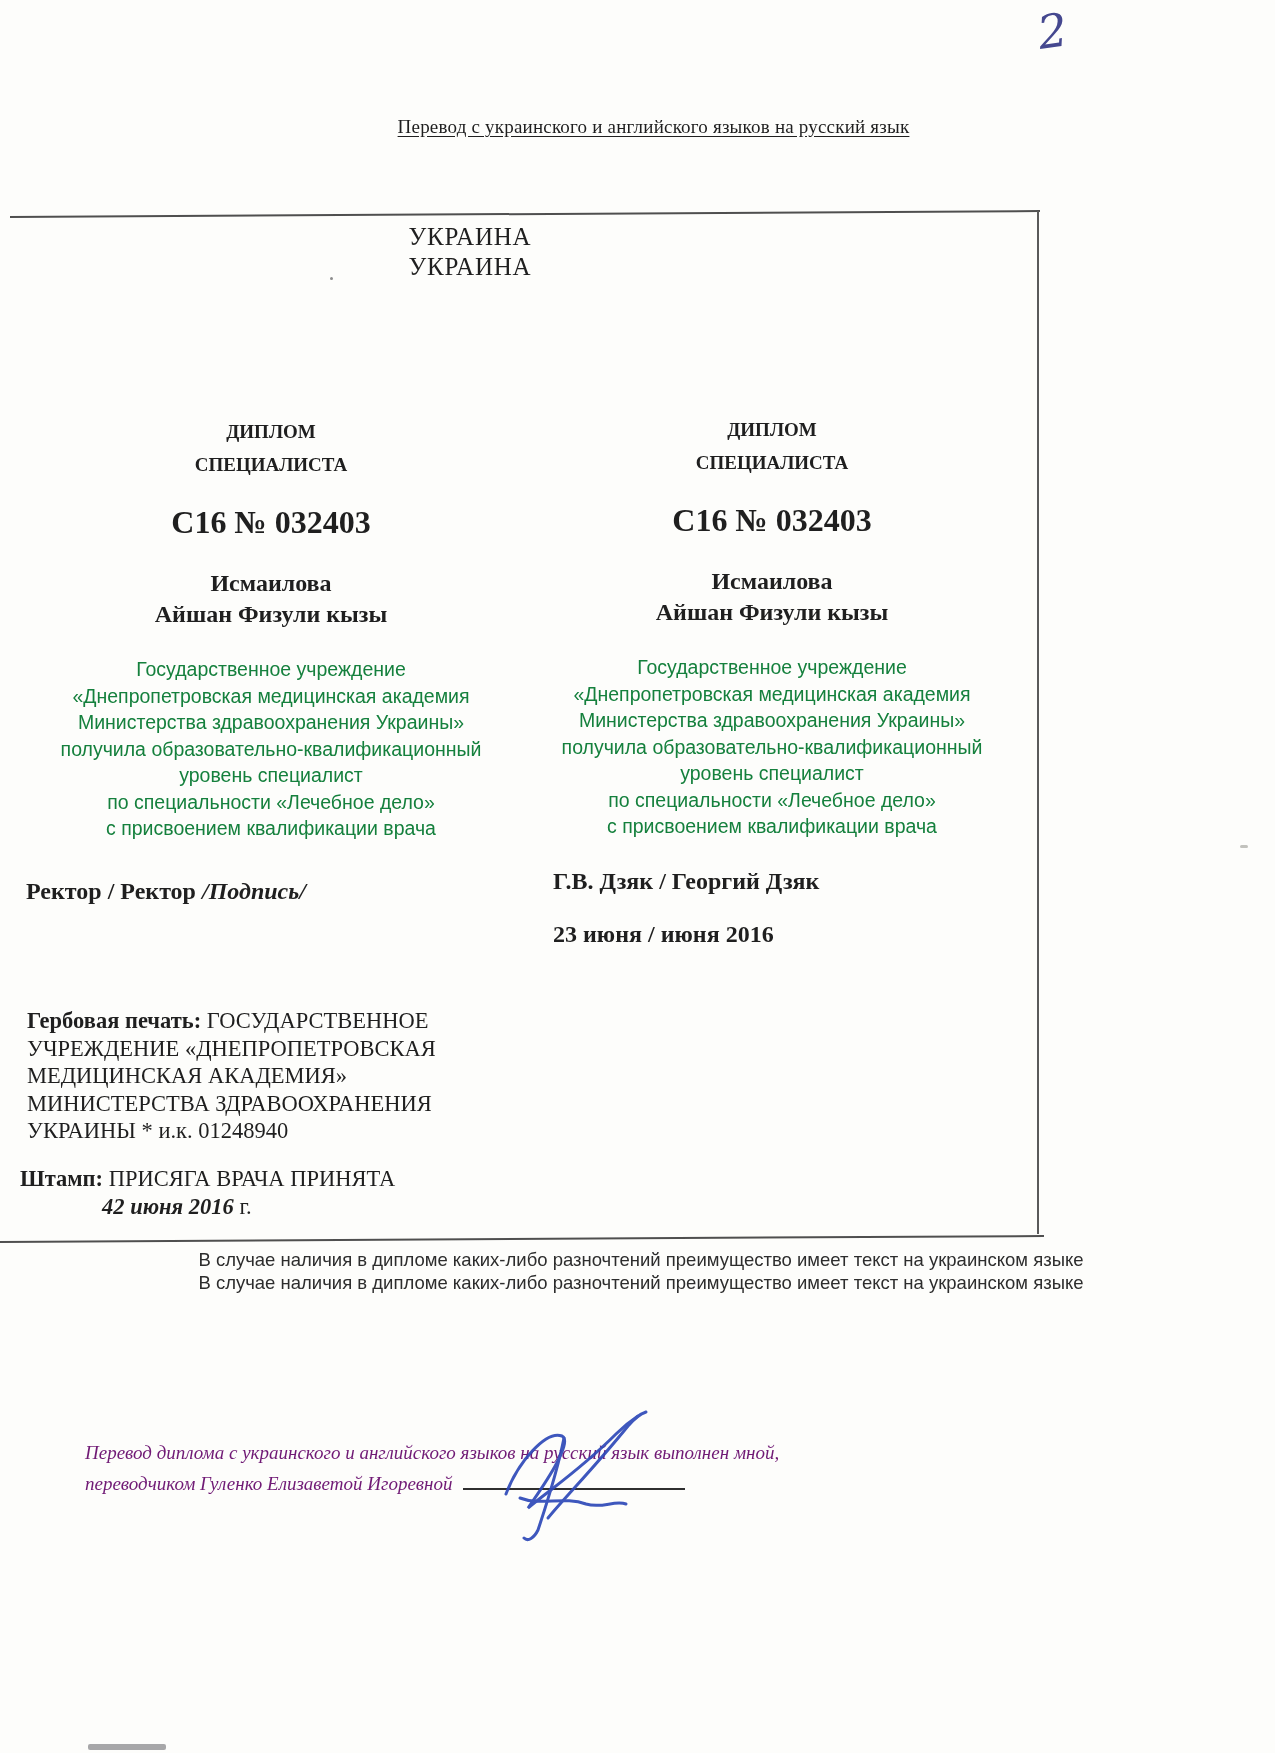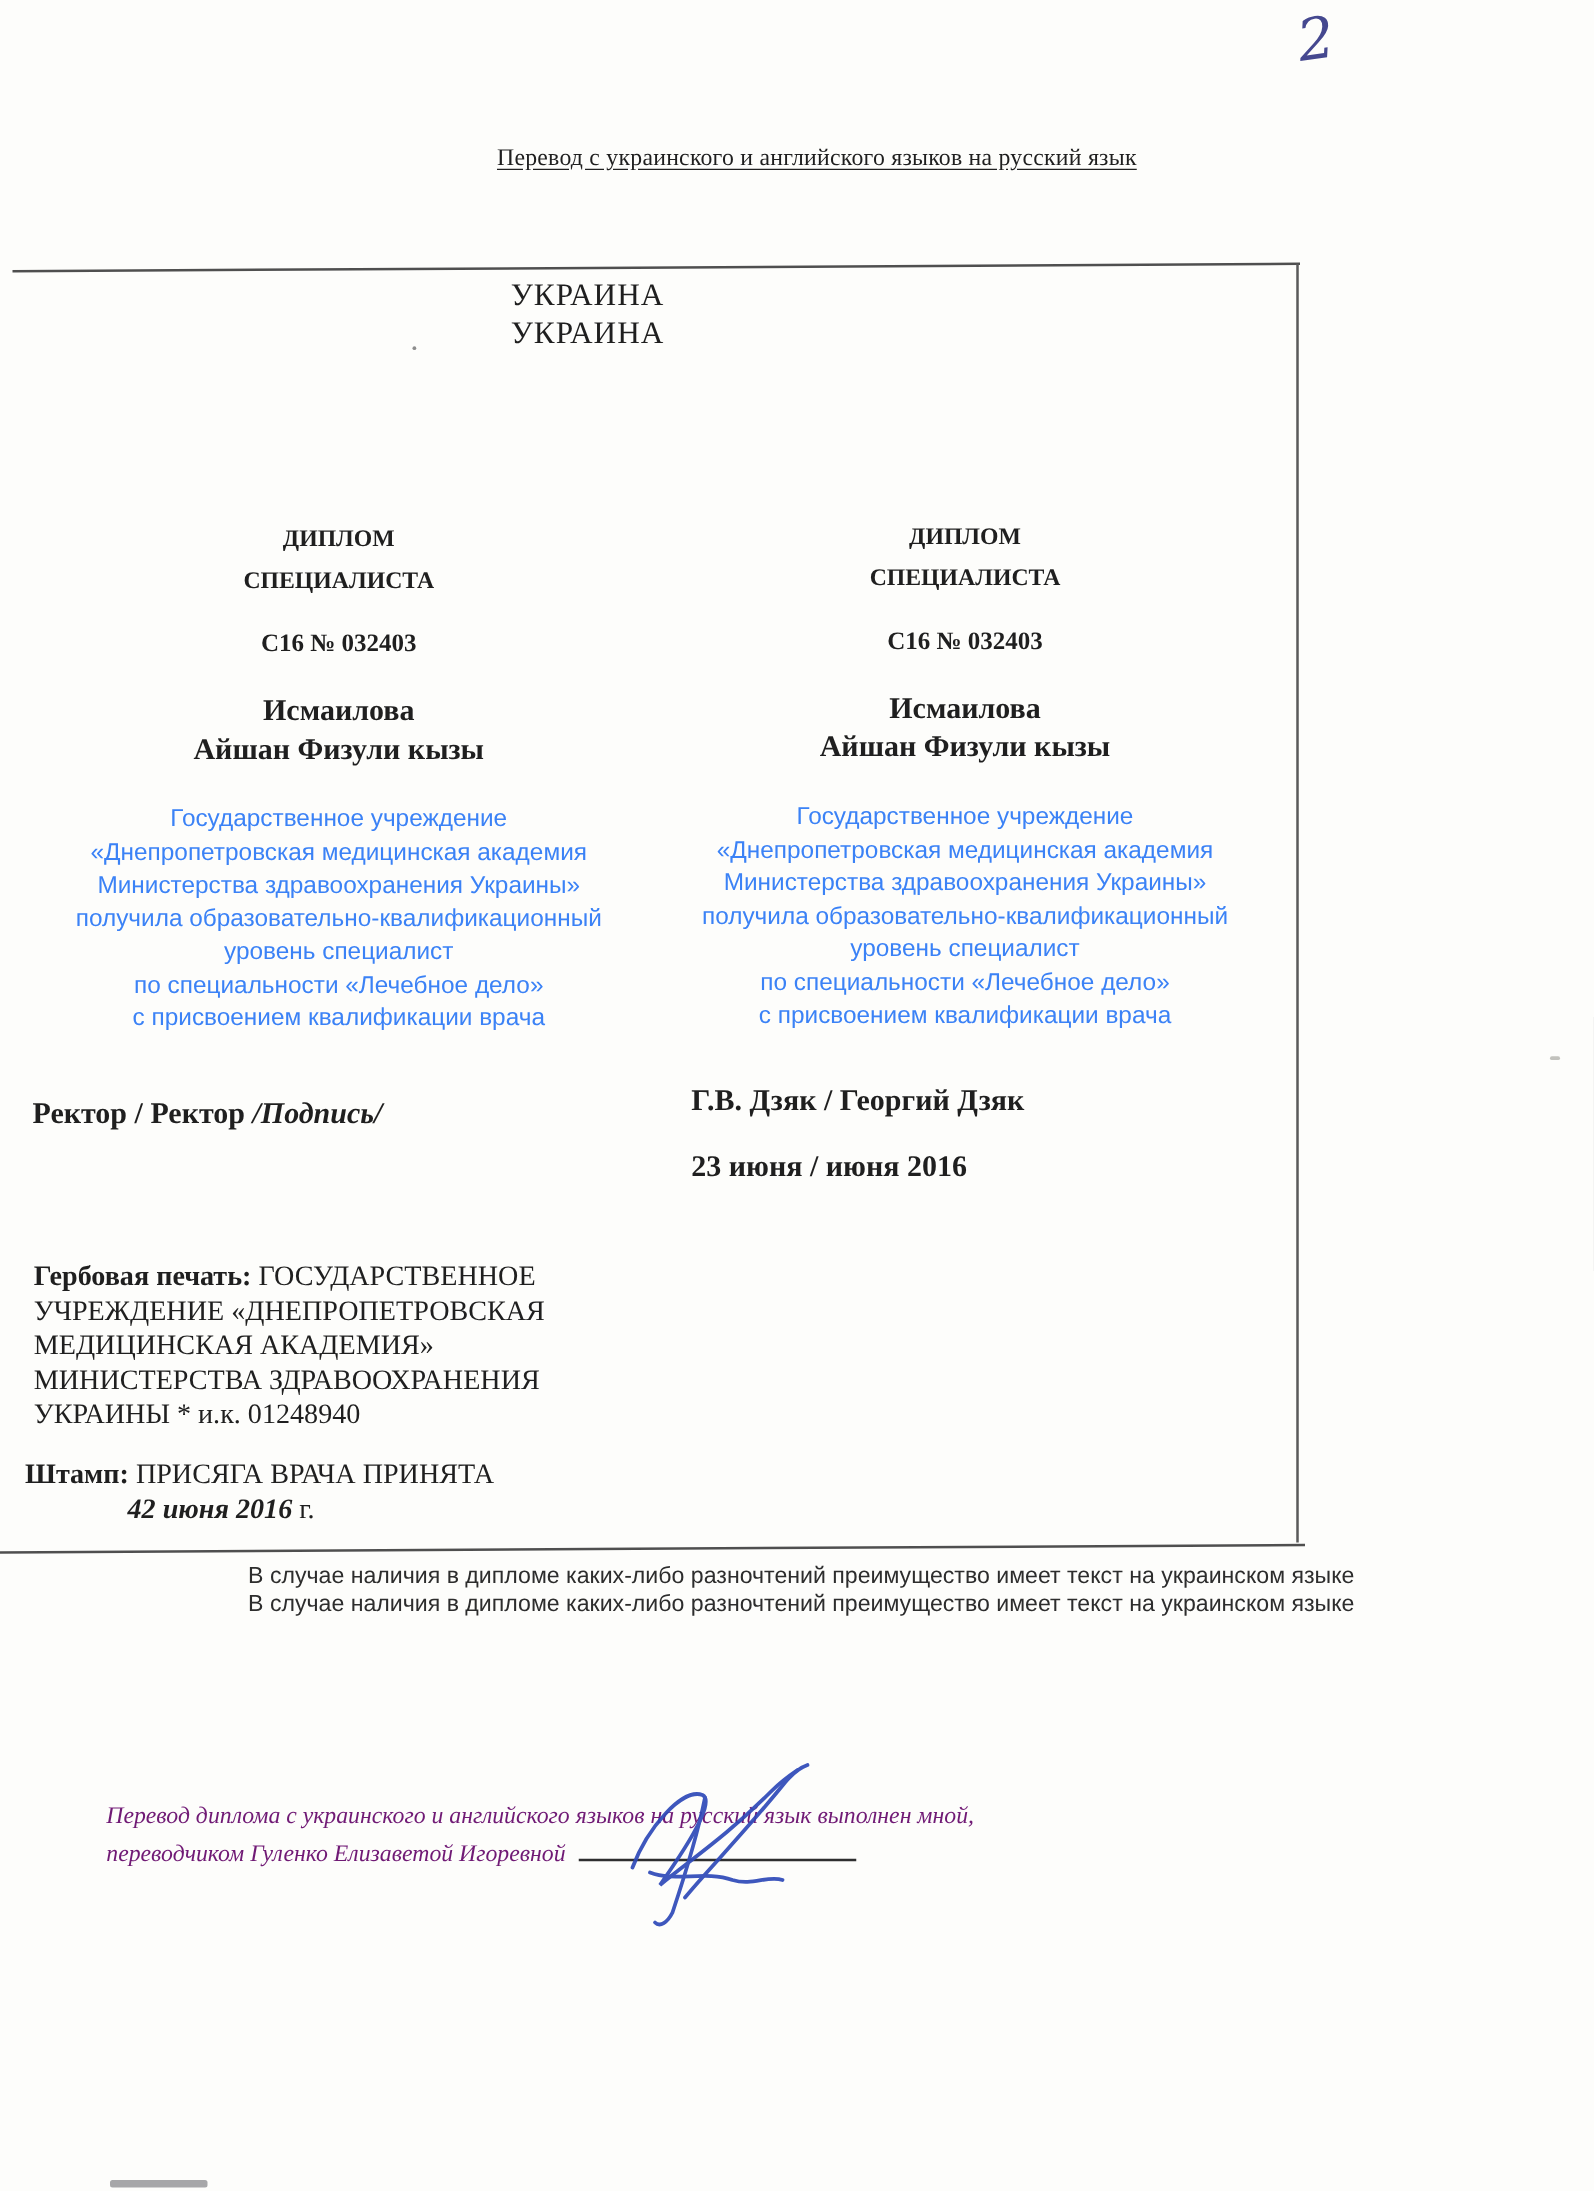--- a/index.html
+++ b/index.html
@@ -35,24 +35,24 @@
     border-top:2px solid #4f4f4f;transform:rotate(-0.33deg);transform-origin:left center;}
   
   .emblem-block{position:absolute;top:222px;left:0;width:940px;text-align:center;}
   .emblem-note{font-style:italic;font-size:23px;line-height:28px;}
   .country{font-size:25px;line-height:30px;letter-spacing:0.8px;}
   
   .col{position:absolute;width:478px;text-align:center;}
   .col-left{top:415px;left:32px;}
   .col-right{top:413px;left:533px;}
   .col-title{font-weight:bold;font-size:19px;line-height:33px;}
-  .col-serial{font-weight:bold;font-size:20px;margin-top:23px;}
+  .col-serial{font-weight:bold;font-size:32px;margin-top:23px;}
   .col-name{font-weight:bold;font-size:24px;line-height:31px;margin-top:27px;}
   .col-body{font-family:"Liberation Sans", sans-serif;font-size:19.5px;line-height:26.5px;
-    margin-top:26px;color:#3b82f6;}
+    margin-top:26px;color:#15803d;}
   .line{display:block;}
   
   .rector-line{position:absolute;top:878px;left:26px;font-size:24px;}
   .dzyak-line{position:absolute;top:868px;left:553px;font-size:24px;font-weight:bold;}
   .date-line{position:absolute;top:921px;left:553px;font-size:24px;font-weight:bold;}
   .b{font-weight:bold;}
   .bi{font-weight:bold;font-style:italic;}
   
   .seal-block{position:absolute;top:1007px;left:27px;width:460px;
     font-size:22.5px;line-height:27.5px;}

